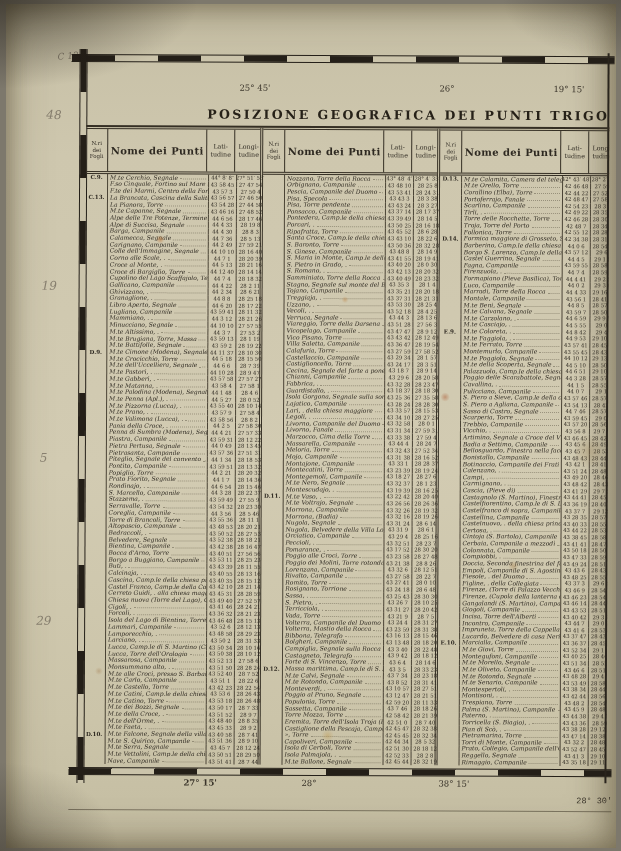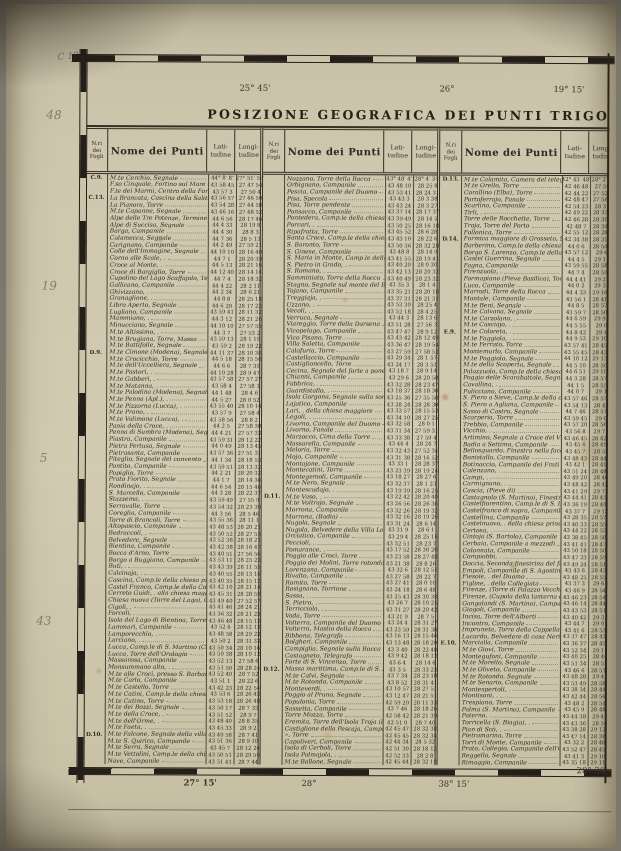--- a/index.html
+++ b/index.html
@@ -70,27 +70,27 @@
 
     <div class="grat" id="grat-top">
         <span style="left: 238px; top: 83px;">25° 45'</span>
         <span style="left: 428px; top: 83px; margin-left: 10px;">26°</span>
         <span style="left: 552px; top: 83px;">19° 15'</span>
       </div>
     <div class="grat" id="grat-bottom">
         <span style="left: 185px; top: 778px; font-weight: bold;">27° 15'</span>
         <span style="left: 303px; top: 778px;">28°</span>
         <span style="left: 440px; top: 778px;">38° 15'</span>
-        <span style="left: 578px; top: 764px;">28° 30'</span>
+        <span style="left: 578px; top: 795px; font-family: Liberation Mono, monospace;">28° 30'</span>
       </div>
     <div id="margin-notes">
         <span class="mnote n0">48</span>
         <span class="mnote n1">19</span>
         <span class="mnote n2">5</span>
-        <span class="mnote n3">43</span>
+        <span class="mnote n3">29</span>
       </div>
 
     <div class="title">POSIZIONE GEOGRAFICA DEI PUNTI TRIGO</div>
 
     <div class="table" id="table">
         <div class="group">
           <div class="ghead">
             <div class="hf">
               <span>N.ri</span>
               <span>dei</span>

